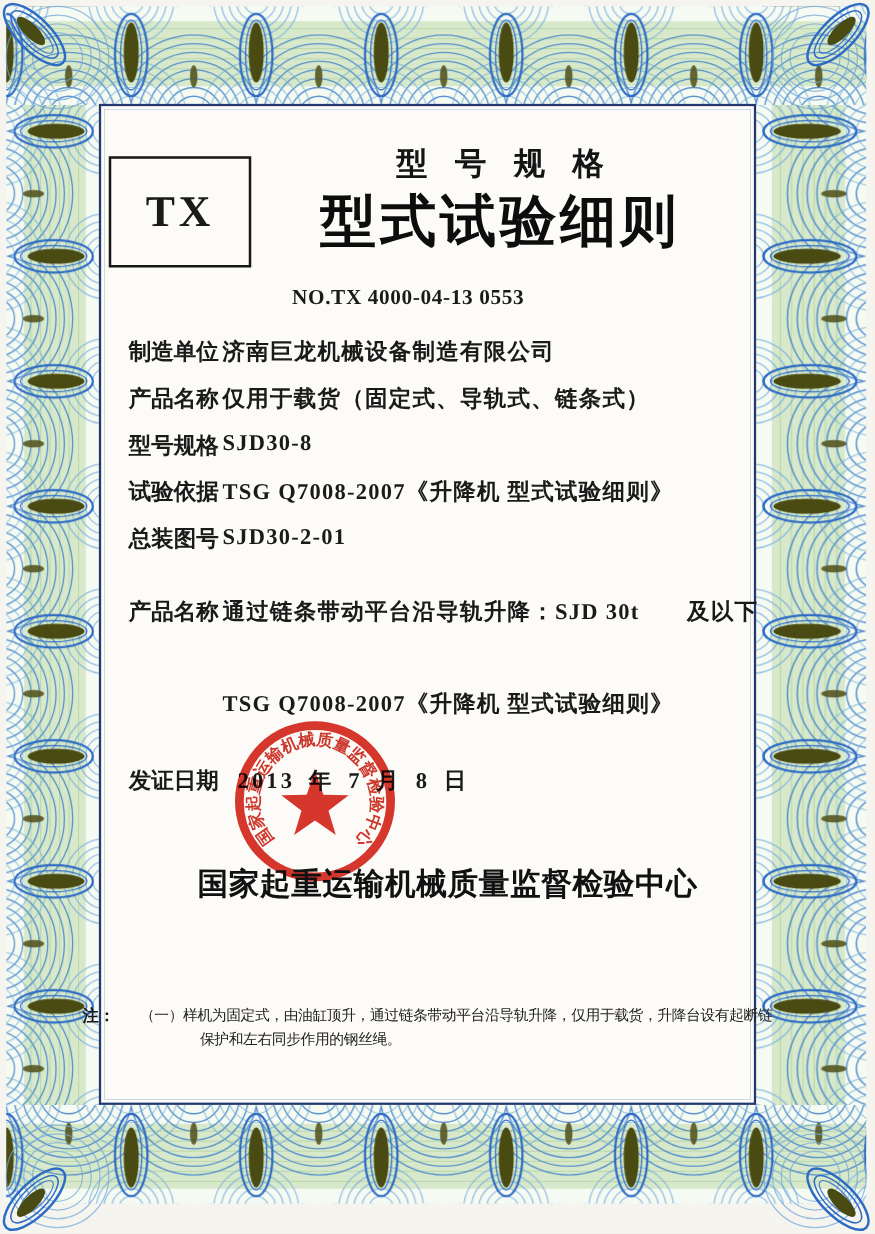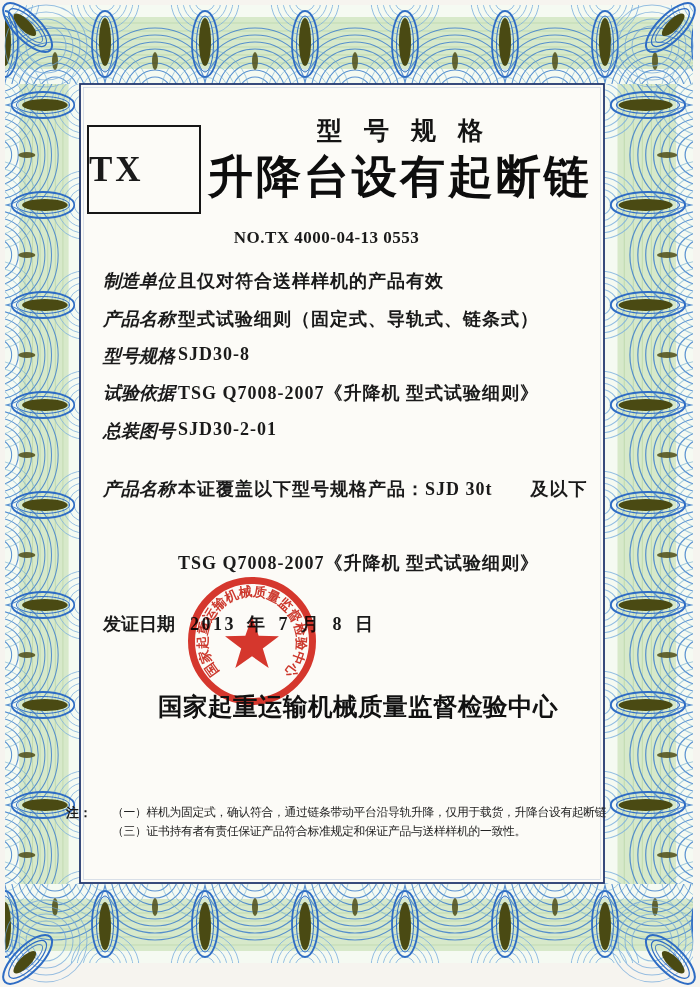--- a/index.html
+++ b/index.html
@@ -1,29 +1,29 @@
 <!DOCTYPE html>
 <html><head>
 <meta charset="utf-8">
 <style>
   html,body{margin:0;padding:0;background:#e8e6e0;}
   .page{position:relative;width:700px;height:987px;background:#f6f4ef;overflow:hidden;
         font-family:"Liberation Serif","DejaVu Serif",serif;color:#1a1a1a;}
   .border-svg{position:absolute;left:0;top:0;width:700px;height:987px;display:block;}
   .abs{position:absolute;}
   .tx-box{left:87px;top:125px;width:110px;height:85px;border:2.5px solid #161616;
-          display:flex;align-items:center;
+          display:flex;align-items:center;justify-content:center;
           font-size:35px;font-weight:bold;letter-spacing:3px;background:transparent;}
   .cat{left:140px;top:114px;width:520px;text-align:center;font-size:25px;font-weight:600;
        letter-spacing:22px;text-indent:22px;color:#141414;}
   .title{left:140px;top:147px;width:520px;text-align:center;font-size:45px;font-weight:bold;
          letter-spacing:3px;color:#0d0d0d;}
   .cert-no{left:80px;top:228px;width:493px;text-align:center;font-size:17px;font-weight:bold;
            letter-spacing:.5px;}
-  .f-label{left:103px;font-size:18px;font-weight:bold;white-space:nowrap;font-style:italic;}
+  .f-label{left:103px;font-size:18px;font-weight:bold;white-space:nowrap;}
   .f-value{left:178px;font-size:18px;font-weight:bold;letter-spacing:1px;white-space:nowrap;}
   .r0{top:269px}.r1{top:307px}.r2{top:344px}.r3{top:381px}.r4{top:419px}
   .c0{top:477px}.c1{top:514px}.c2{top:551px}
   .issue-label{left:103px;top:612px;font-size:18px;font-weight:bold;}
   .issue-date{left:190px;top:612px;font-size:18px;font-weight:bold;letter-spacing:2.5px;word-spacing:4px;}
   .authority{left:96px;top:690px;width:524px;text-align:center;font-size:24.5px;font-weight:700;
              letter-spacing:.5px;font-family:"Liberation Sans","DejaVu Sans",sans-serif;color:#111;}
   .seal{left:177px;top:566px;width:150px;height:150px;mix-blend-mode:multiply;opacity:.93;}
   .notes-label{left:66px;top:804px;font-size:13px;font-weight:600;}
   .notes{left:112px;top:803px;width:505px;font-size:11.8px;letter-spacing:-.3px;
@@ -130,51 +130,51 @@
     <use href="#leaf" transform="translate(46,941) rotate(135)"></use>
 
     <rect x="80" y="84" width="524" height="799" fill="#fcfbf7" stroke="#23386e" stroke-width="1.8"></rect>
     <rect x="83.5" y="87.5" width="517" height="792" fill="none" stroke="#8fa8cc" stroke-width=".6" opacity=".55"></rect>
   </svg>
 
   <div class="abs tx-box">
     <span>TX</span>
   </div>
   <div class="abs cat">型号规格</div>
-  <div class="abs title">升降台设有起断链</div>
+  <div class="abs title">型式试验细则</div>
   <div class="abs cert-no">NO.TX 4000-04-13 0553</div>
 
   <div class="abs f-label r0">制造单位</div>
-  <div class="abs f-value r0">且仅对符合送样样机的产品有效</div>
+  <div class="abs f-value r0">济南巨龙机械设备制造有限公司</div>
   <div class="abs f-label r1">产品名称</div>
-  <div class="abs f-value r1">型式试验细则（固定式、导轨式、链条式）</div>
+  <div class="abs f-value r1">仅用于载货（固定式、导轨式、链条式）</div>
   <div class="abs f-label r2">型号规格</div>
   <div class="abs f-value r2">SJD30-8</div>
   <div class="abs f-label r3">试验依据</div>
   <div class="abs f-value r3">TSG Q7008-2007《升降机 型式试验细则》</div>
   <div class="abs f-label r4">总装图号</div>
   <div class="abs f-value r4">SJD30-2-01</div>
 
   <div class="abs f-label c0">产品名称</div>
-  <div class="abs f-value c0">本证覆盖以下型号规格产品：SJD 30t　　及以下</div>
+  <div class="abs f-value c0">通过链条带动平台沿导轨升降：SJD 30t　　及以下</div>
   <div class="abs f-value c2">TSG Q7008-2007《升降机 型式试验细则》</div>
 
   <div class="abs issue-label">发证日期</div>
   <div class="abs issue-date">2013 年 7 月 8 日</div>
 
   <svg class="abs seal" viewBox="0 0 150 150">
     <circle cx="75" cy="75" r="60.5" fill="none" stroke="#d5281e" stroke-width="7"></circle>
     <path transform="translate(75,79) scale(1.05)" d="M0,-27 L6.35,-8.74 L25.68,-8.34 L10.27,3.34 L15.87,21.84 L0,10.8 L-15.87,21.84 L-10.27,3.34 L-25.68,-8.34 L-6.35,-8.74 Z" fill="#d5281e"></path>
     <path id="sealArc" d="M43.2 106.8 A45 45 0 1 1 106.8 106.8" fill="none"></path>
     <text font-size="13.2" font-weight="bold" fill="#cc2a1e" font-family="Liberation Sans, sans-serif">
       <textPath href="#sealArc" startOffset="1">国家起重运输机械质量监督检验中心</textPath>
     </text>
   </svg>
 
   <div class="abs authority">国家起重运输机械质量监督检验中心</div>
 
   <div class="abs notes-label">注：</div>
   <div class="abs notes">
-    <div>（一）样机为固定式，确认符合，通过链条带动平台沿导轨升降，仅用于载货，升降台设有起断链</div>
-    <div>（三）证书持有者有责任保证产品符合标准规定和保证产品与送样样机的一致性。</div>
+    <div>（一）样机为固定式，由油缸顶升，通过链条带动平台沿导轨升降，仅用于载货，升降台设有起断链</div>
+    <div class="cont">保护和左右同步作用的钢丝绳。</div>
   </div>
 
 </div>
 
 </body></html>

